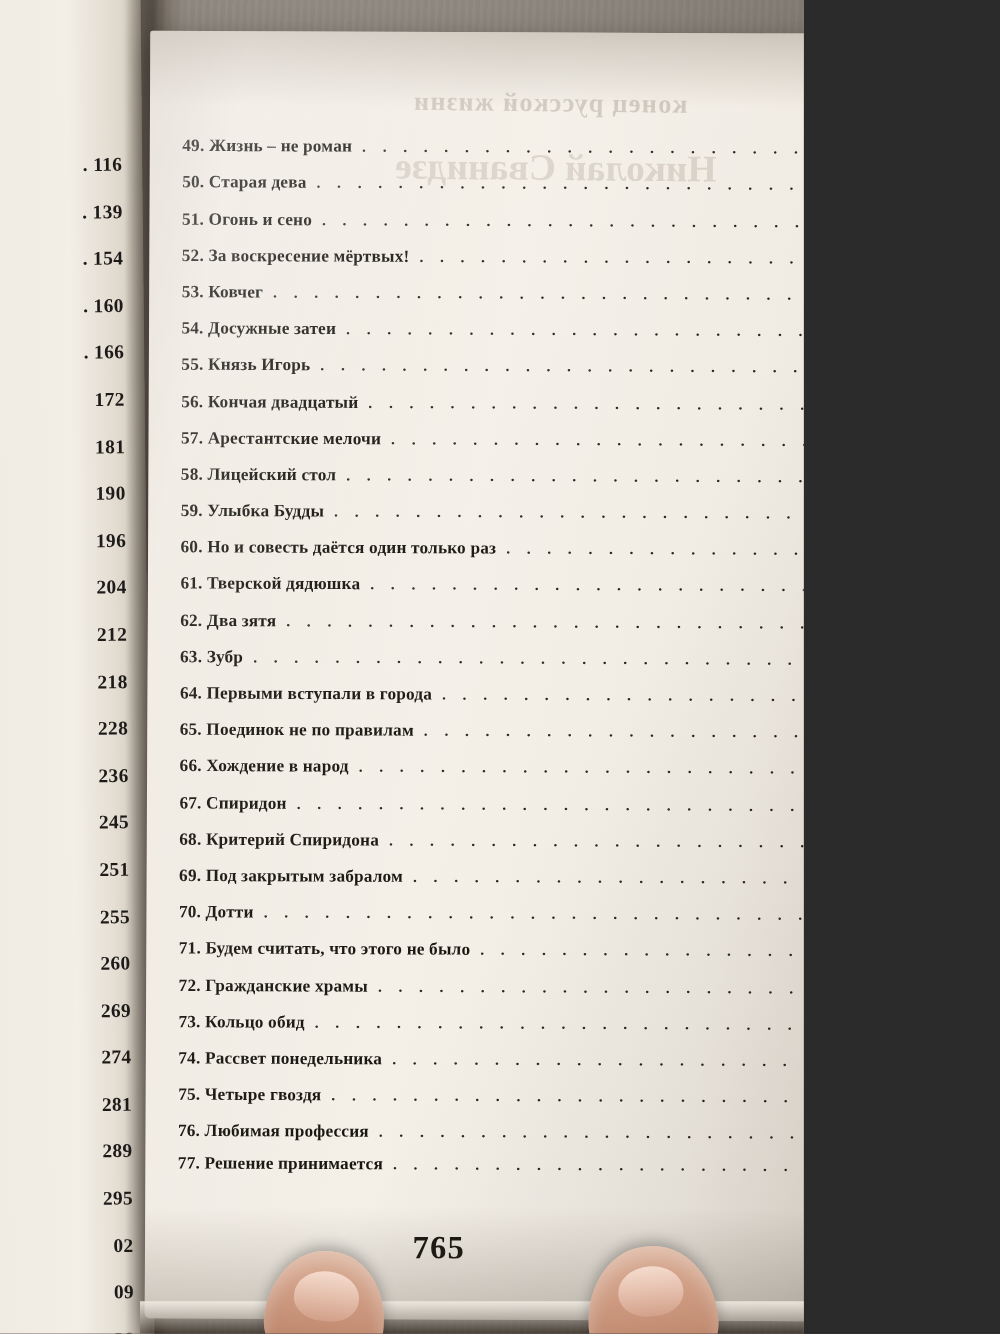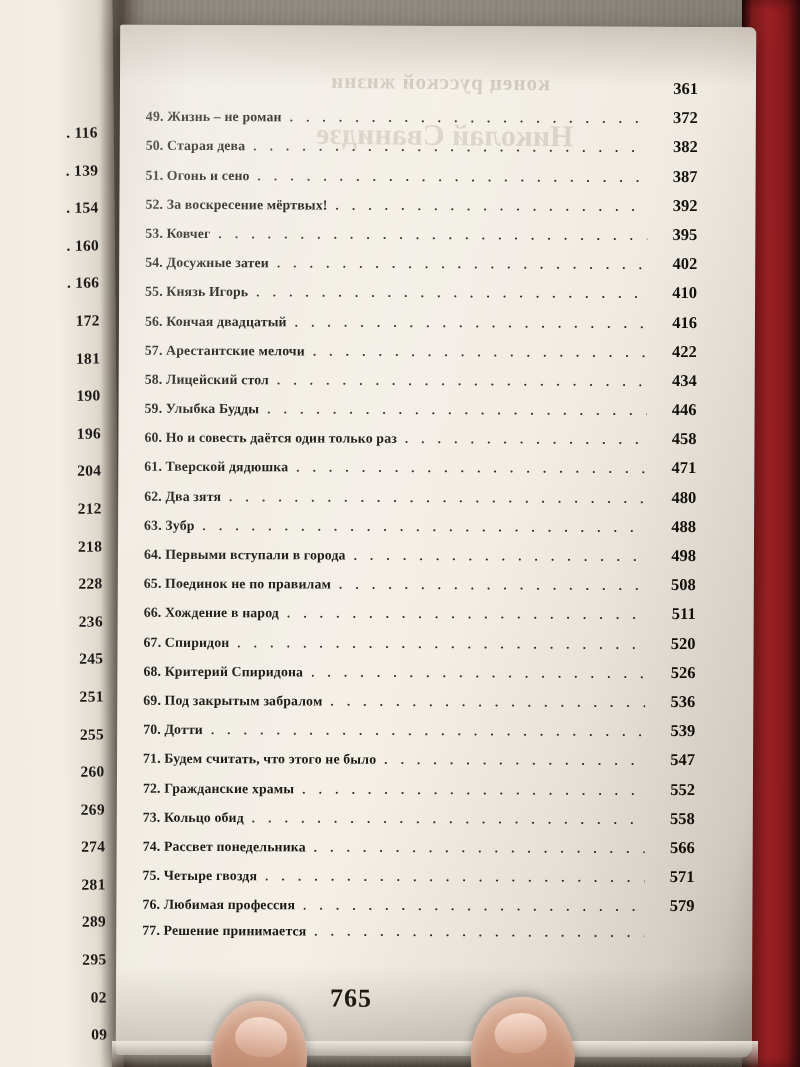--- a/index.html
+++ b/index.html
@@ -2,21 +2,21 @@
 <html><head>
 <meta charset="utf-8">
 <style>
   html, body {
     margin: 0;
     padding: 0;
     background: #2b2b2b;
   }
   #screen {
     position: relative;
-    width: 800px;
+    width: 643px;
     height: 1067px;
     overflow: hidden;
     font-family: "Liberation Serif", serif;
     background: #8a7f74;
   }
 
   
   .desk {
     position: absolute;
     inset: 0;

